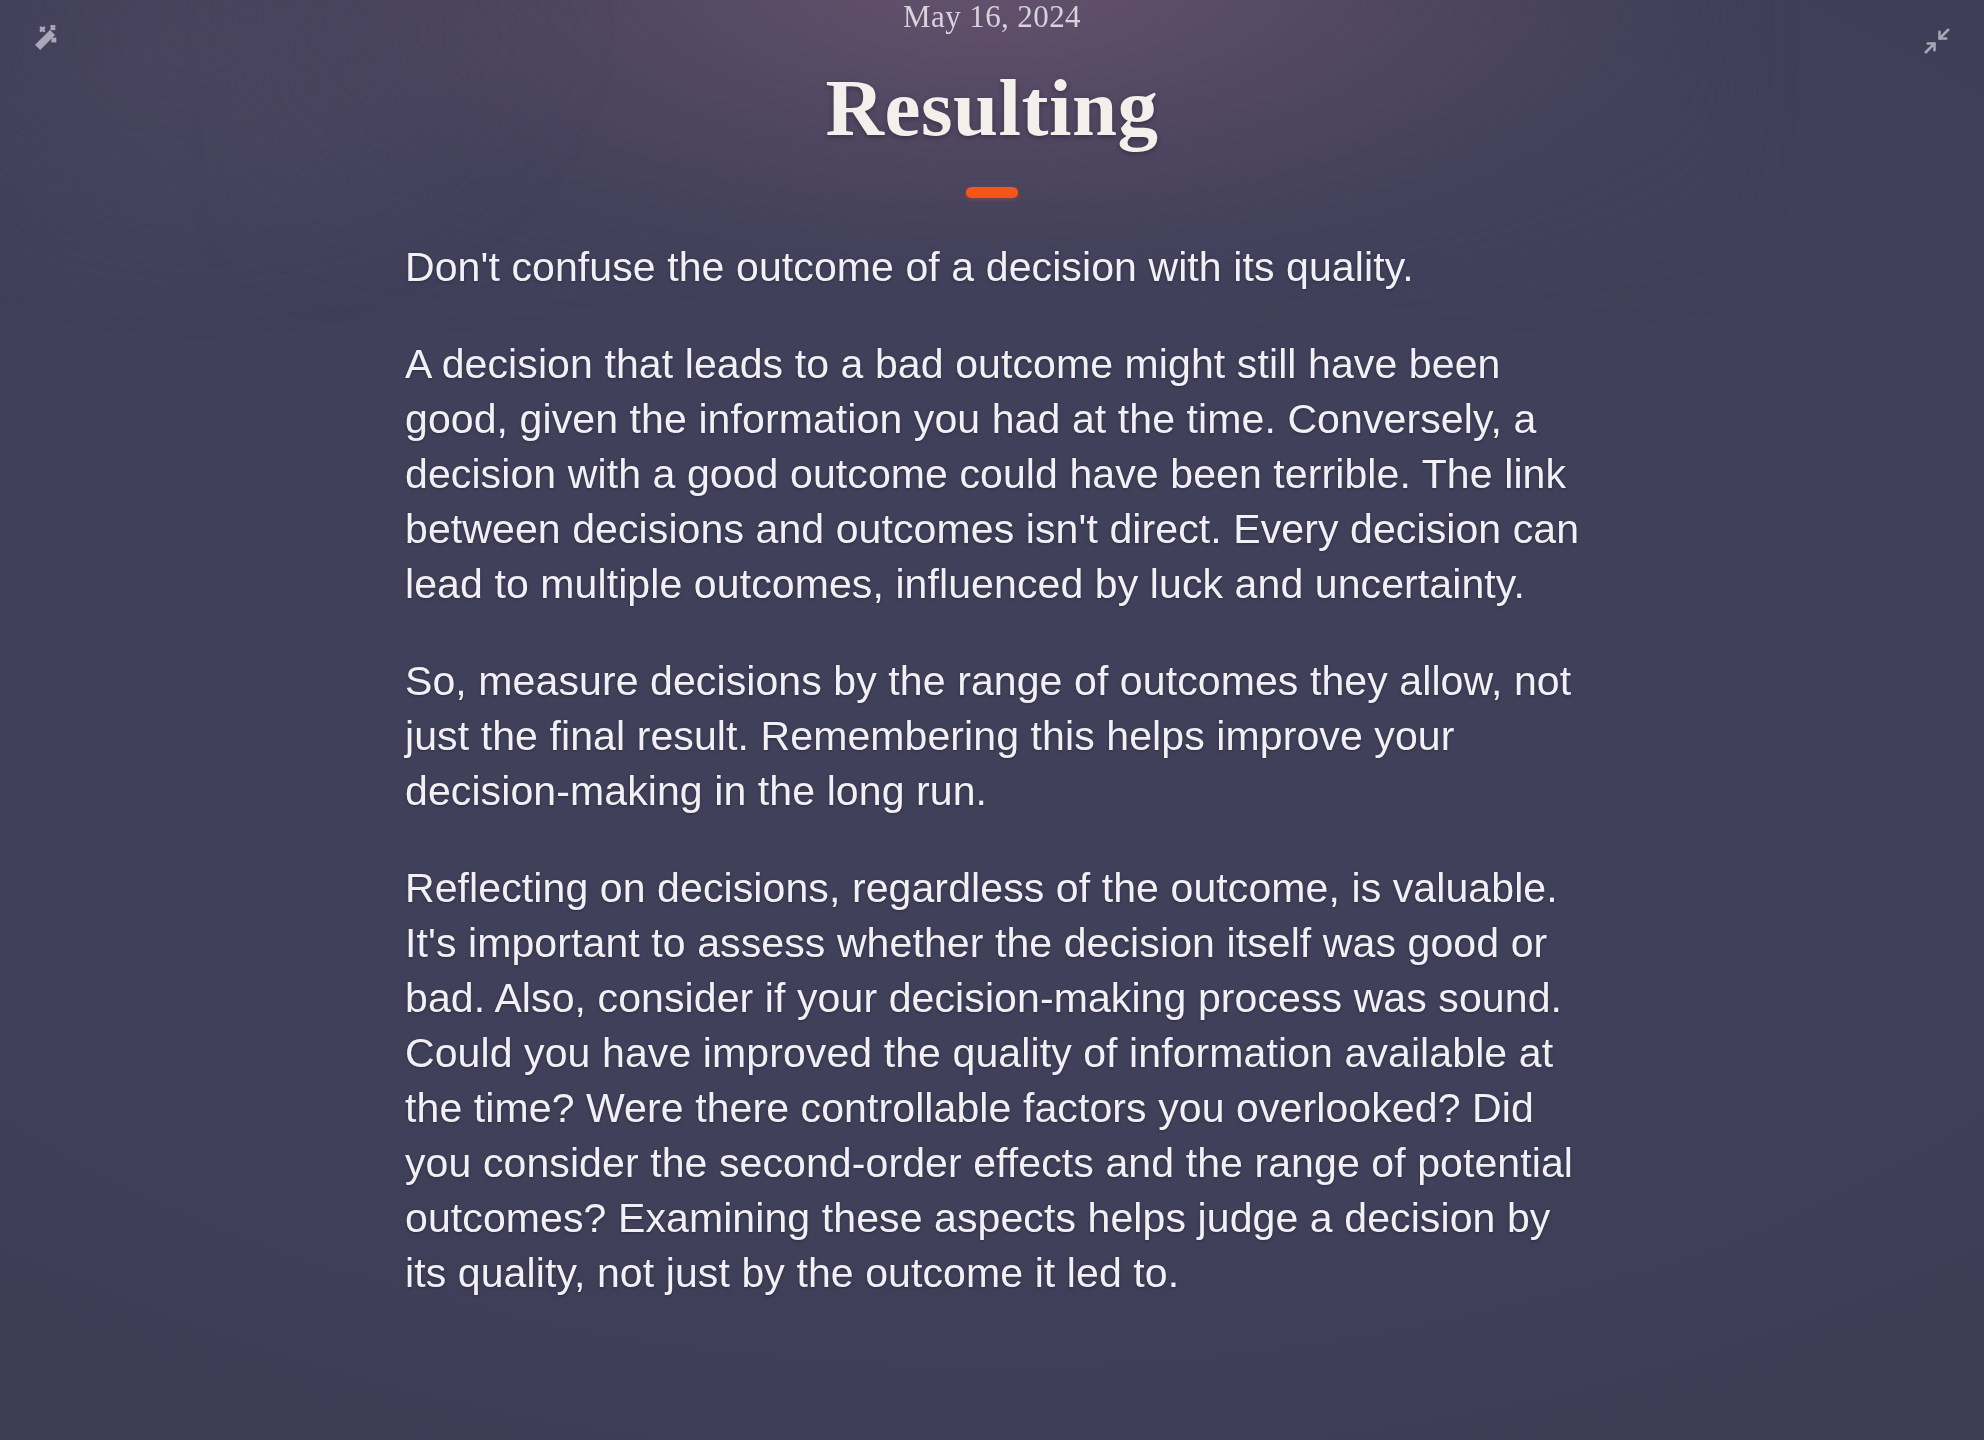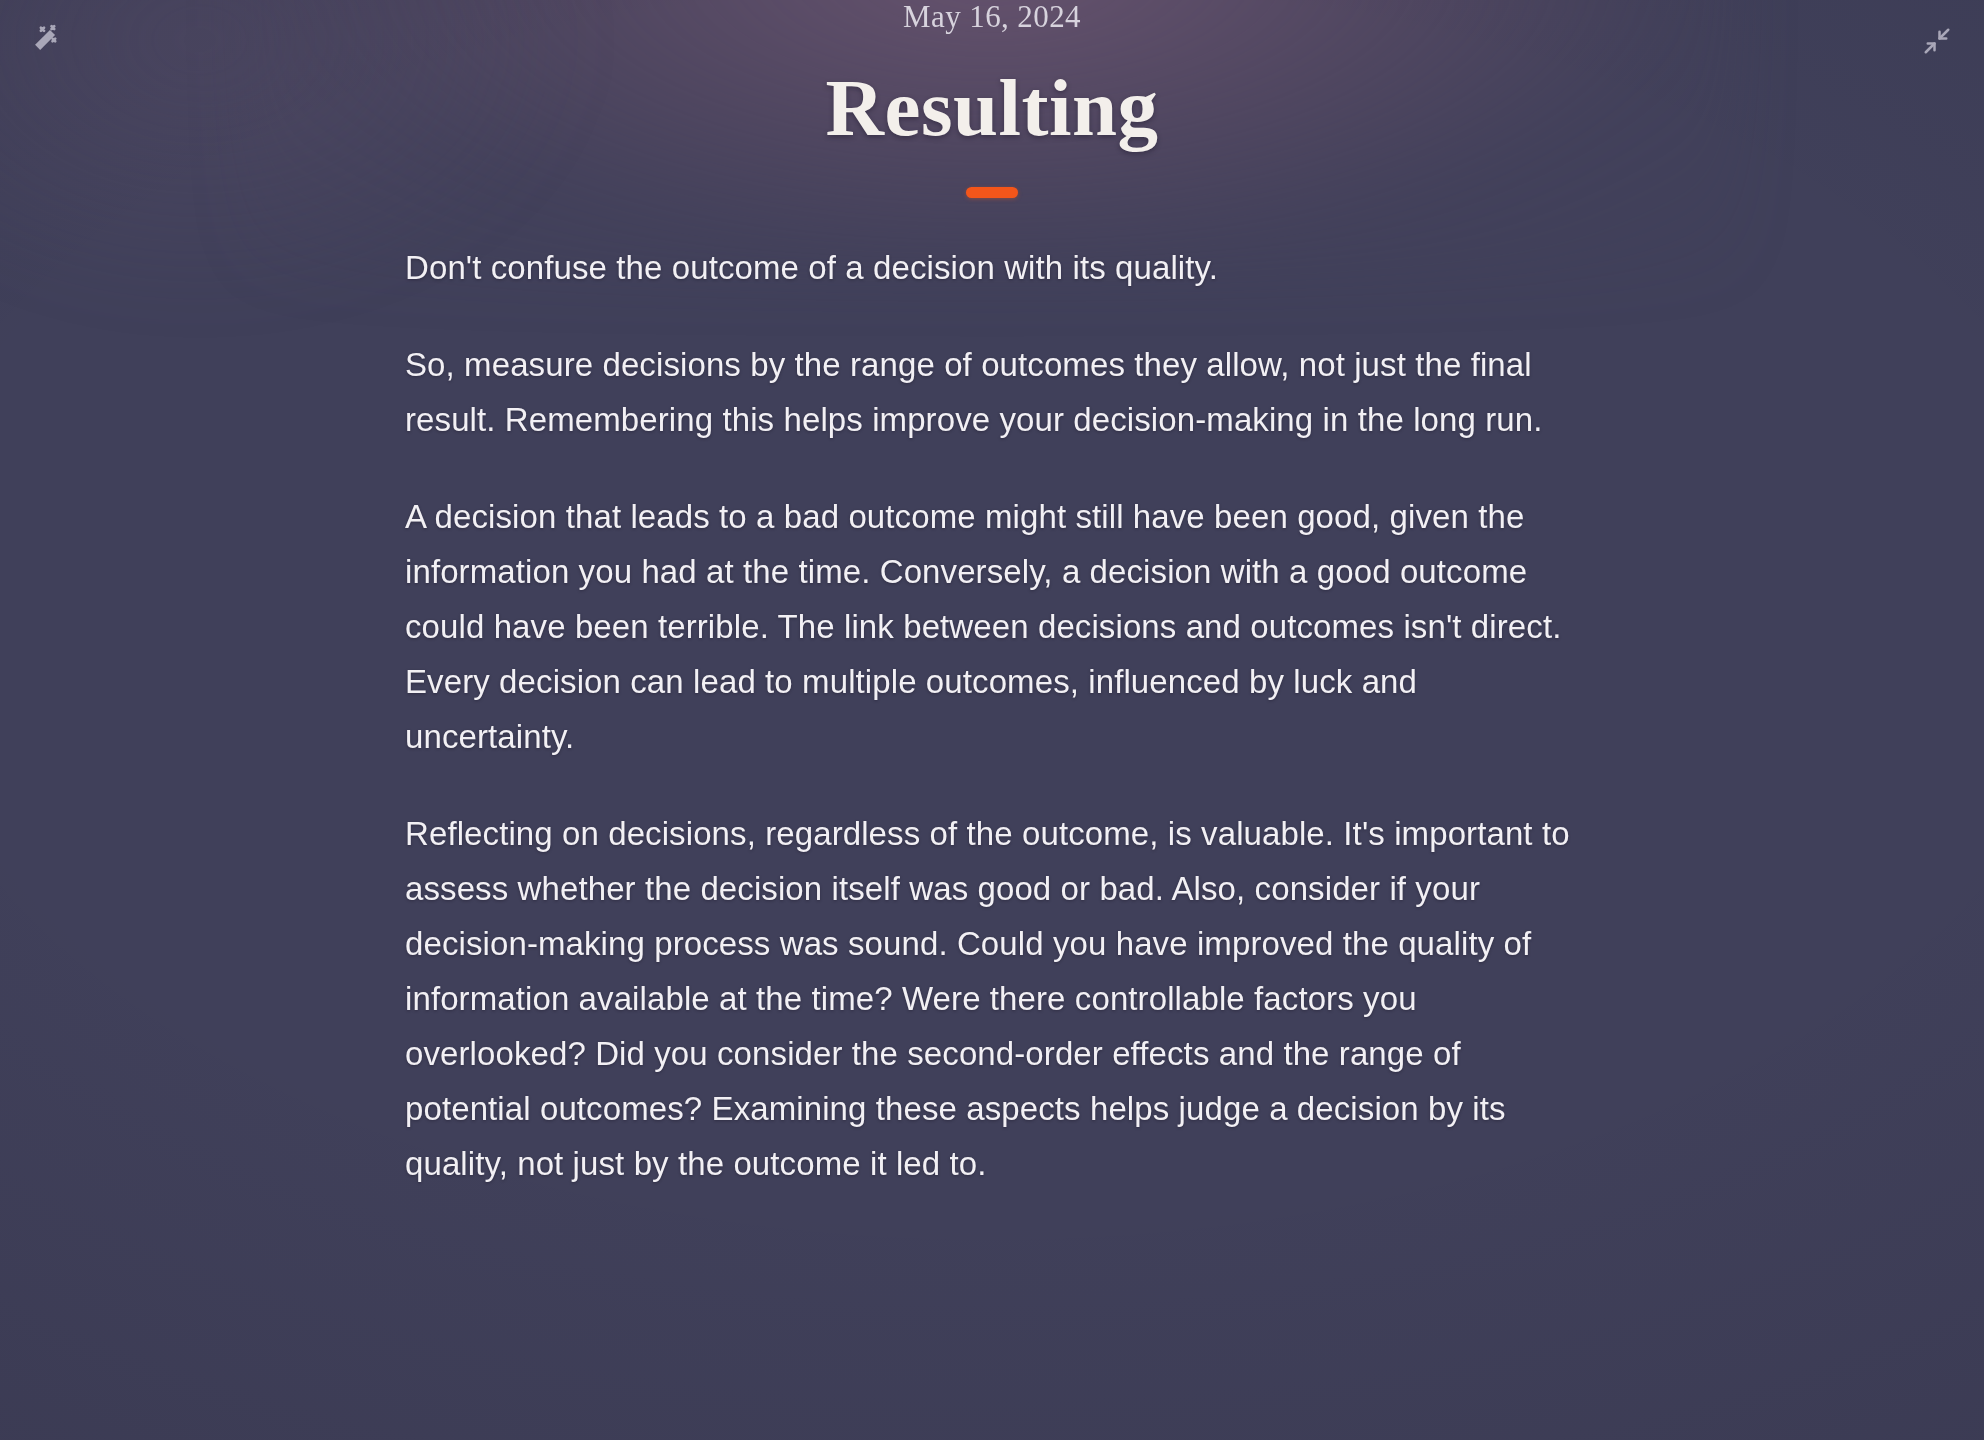--- a/index.html
+++ b/index.html
@@ -108,21 +108,21 @@
   }
 
   #entry-body {
     width: 1180px;
     margin-top: 42px;
     padding-left: 3px;
   }
 
   .body-paragraph {
     font-family: "Liberation Sans", sans-serif;
-    font-size: 33px;
+    font-size: 41px;
     line-height: 55px;
     color: #f2f0f4;
     letter-spacing: 0.1px;
     text-align: left;
     margin-bottom: 42px;
     text-shadow: 0 1px 3px rgba(24,20,36,0.42);
   }
   .body-paragraph:last-child { margin-bottom: 0; }
 </style>
 </head>
@@ -157,18 +157,18 @@
 <div id="page-content">
 
   <div id="entry-date">May 16, 2024</div>
 
   <h1 id="entry-title">Resulting</h1>
 
   <div id="title-divider"></div>
 
   <div id="entry-body">
     <p class="body-paragraph">Don't confuse the outcome of a decision with its quality.</p>
+    <p class="body-paragraph">A decision that leads to a bad outcome might still have been good, given the information you had at the time. Conversely, a decision with a good outcome could have been terrible. The link between decisions and outcomes isn't direct. Every decision can lead to multiple outcomes, influenced by luck and uncertainty.</p>
     <p class="body-paragraph">So, measure decisions by the range of outcomes they allow, not just the final result. Remembering this helps improve your decision-making in the long run.</p>
-    <p class="body-paragraph">A decision that leads to a bad outcome might still have been good, given the information you had at the time. Conversely, a decision with a good outcome could have been terrible. The link between decisions and outcomes isn't direct. Every decision can lead to multiple outcomes, influenced by luck and uncertainty.</p>
     <p class="body-paragraph">Reflecting on decisions, regardless of the outcome, is valuable. It's important to assess whether the decision itself was good or bad. Also, consider if your decision-making process was sound. Could you have improved the quality of information available at the time? Were there controllable factors you overlooked? Did you consider the second-order effects and the range of potential outcomes? Examining these aspects helps judge a decision by its quality, not just by the outcome it led to.</p>
   </div>
 
 </div>
 
 </body></html>

